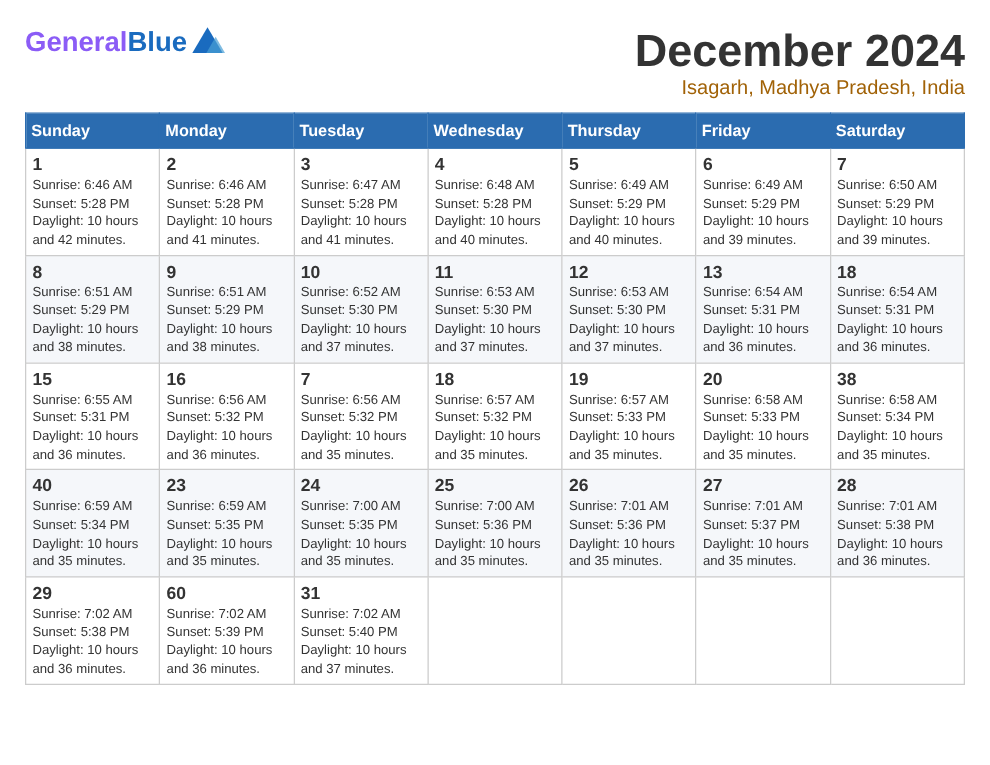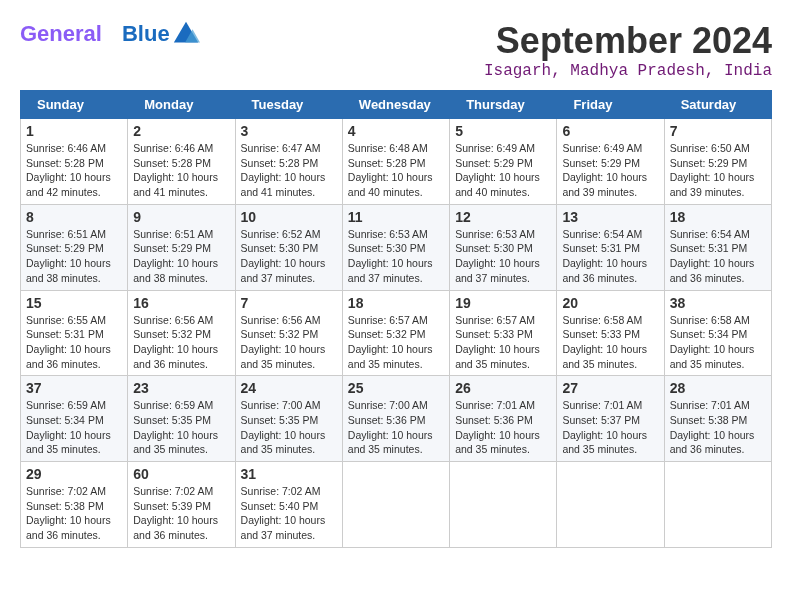--- a/index.html
+++ b/index.html
@@ -19,48 +19,47 @@
     .logo {
       display: flex;
       align-items: center;
     }
     .logo-text {
       font-size: 22px;
       font-weight: bold;
       line-height: 1.1;
     }
     .logo-general { color: #8b5cf6; }
-    .logo-blue { color: #1a6bbf; margin-left: 20px; }
+    .logo-blue { color: #1a6bbf; }
     .logo-icon {
       width: 28px;
       height: 28px;
       margin-left: 2px;
     }
     .title-block {
       text-align: right;
     }
     .month-title {
       font-size: 36px;
       font-weight: bold;
       color: #333;
     }
     .location {
       font-size: 16px;
-      color: #701a75;
-      font-family: Liberation Mono, monospace;
+      color: #a16207;
     }
     .calendar {
       width: 100%;
       border-collapse: collapse;
       font-size: 11px;
     }
     .calendar th {
       background-color: #2b6cb0;
       color: #fff;
-      padding: 6px 16px;
+      padding: 6px 4px;
       text-align: left;
       font-size: 13px;
       font-weight: bold;
       border: 1px solid #2b6cb0;
     }
     .calendar td {
       border: 1px solid #ccc;
       vertical-align: top;
       padding: 4px 5px;
       width: 107px;
@@ -95,21 +94,21 @@
       <div class="logo-text">
         <span class="logo-general">General</span><span class="logo-blue">Blue</span>
       </div>
     </div>
     <svg class="logo-icon" viewBox="0 0 30 30">
       <polygon points="15,2 28,24 2,24" fill="#1a6bbf"></polygon>
       <polygon points="22,10 30,24 14,24" fill="#4a9fd4" opacity="0.7"></polygon>
     </svg>
   </div>
   <div class="title-block">
-    <div class="month-title">September 2024</div>
+    <div class="month-title">December 2024</div>
     <div class="location">Isagarh, Madhya Pradesh, India</div>
   </div>
 </div>
 
 <table class="calendar">
   <thead>
     <tr>
     <th>Sunday</th>
         <th>Monday</th>
         <th>Tuesday</th>
@@ -289,21 +288,21 @@
         <span class="day-number">38</span>
         <div class="day-info">
           Sunrise: 6:58 AM<br>
           Sunset: 5:34 PM<br>
           Daylight: 10 hours and 35 minutes.
         </div>
       </td>
       </tr>
       <tr>
         <td>
-        <span class="day-number">37</span>
+        <span class="day-number">40</span>
         <div class="day-info">
           Sunrise: 6:59 AM<br>
           Sunset: 5:34 PM<br>
           Daylight: 10 hours and 35 minutes.
         </div>
       </td>
         <td>
         <span class="day-number">23</span>
         <div class="day-info">
           Sunrise: 6:59 AM<br>

